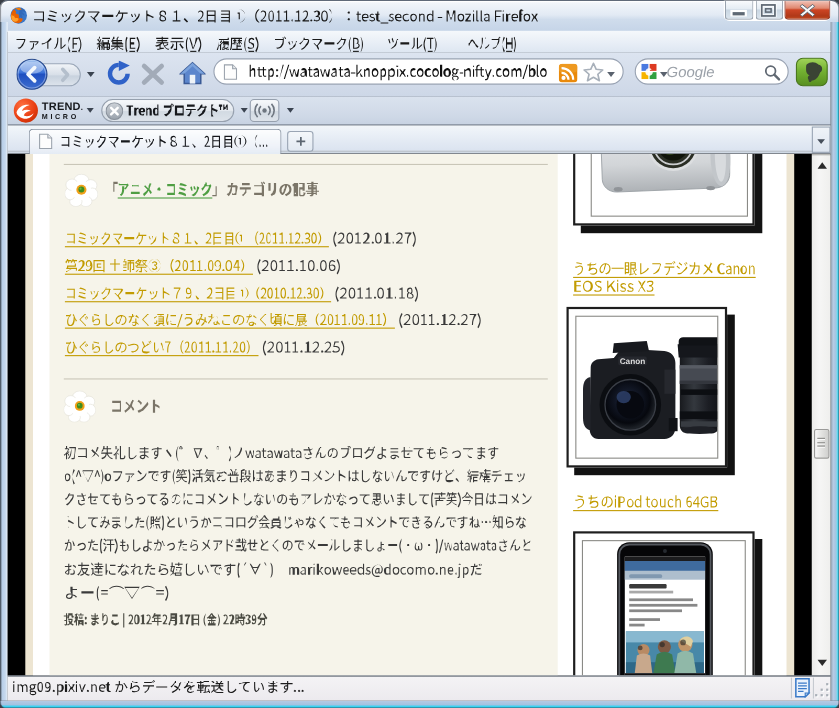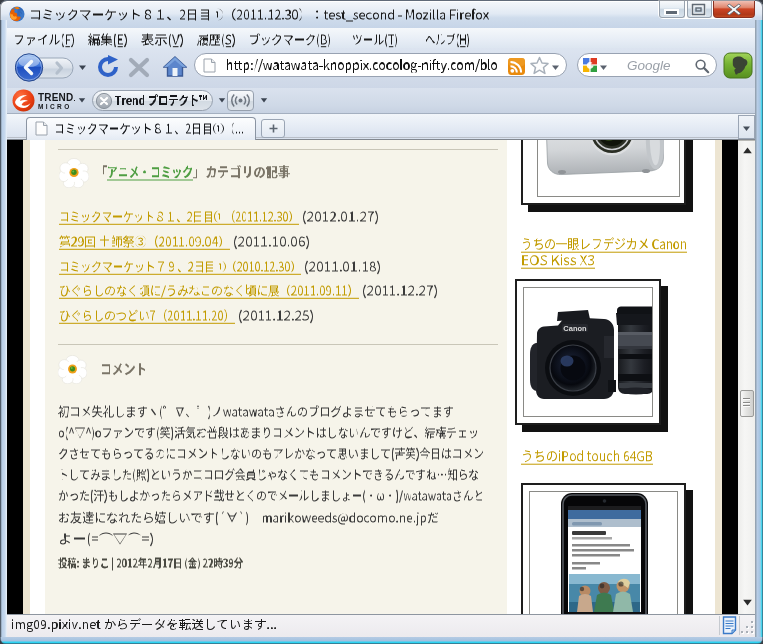--- a/index.html
+++ b/index.html
@@ -129,21 +129,21 @@
 <svg class="abs" style="left:583px;top:58px" width="14" height="14" viewBox="0 0 14 14">
 <rect x="0" y="0" width="6.4" height="6.4" fill="#4a7ae0"></rect>
 <rect x="7.6" y="0" width="6.4" height="6.4" fill="#dd3a22"></rect>
 <rect x="0" y="7.6" width="6.4" height="6.4" fill="#f6b400"></rect>
 <rect x="7.6" y="7.6" width="6.4" height="6.4" fill="#30a040"></rect>
 <path d="M9.5,5 a3.4,3.4 0 1,0 1,2.4 l-3,0 l0,-1.4 z" fill="#fff" opacity=".9"></path>
 </svg>
 <svg class="abs" style="left:599px;top:64px" width="9" height="7" viewBox="0 0 9 7">
       <path d="M1,1.5 L8,1.5 L4.5,6 Z" fill="#5a626e"></path>
     </svg>
-<div class="abs" style="left:627px;top:58px;font:italic 13.5px 'Liberation Sans',sans-serif;color:#9aa0a8">Google</div>
+<div class="abs" style="left:606px;top:58px;font:italic 13.5px 'Liberation Sans',sans-serif;color:#9aa0a8">Google</div>
 <svg class="abs" style="left:694px;top:58px" width="16" height="16" viewBox="0 0 16 16">
 <circle cx="6.6" cy="6.6" r="4.4" fill="none" stroke="#606872" stroke-width="1.6"></circle>
 <path d="M9.9,9.9 L14.2,14.2" stroke="#606872" stroke-width="2.2" stroke-linecap="round"></path>
 </svg>
 <svg class="abs" style="left:723px;top:52px" width="30" height="27" viewBox="0 0 30 27">
 <defs>
         <linearGradient id="evg" x1="0" y1="0" x2="0" y2="1">
 <stop offset="0" stop-color="#a2d45a"></stop>
           <stop offset=".45" stop-color="#74b232"></stop>
           <stop offset="1" stop-color="#578f1f"></stop>

